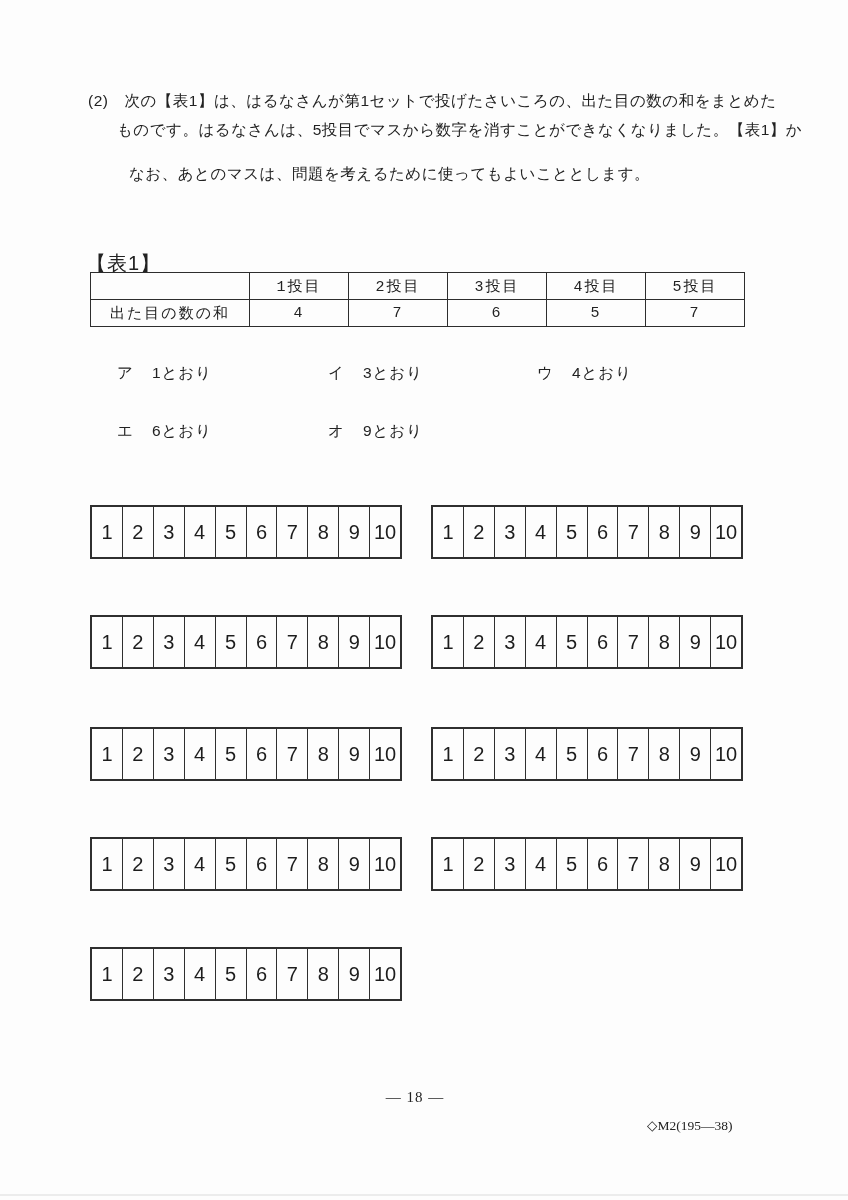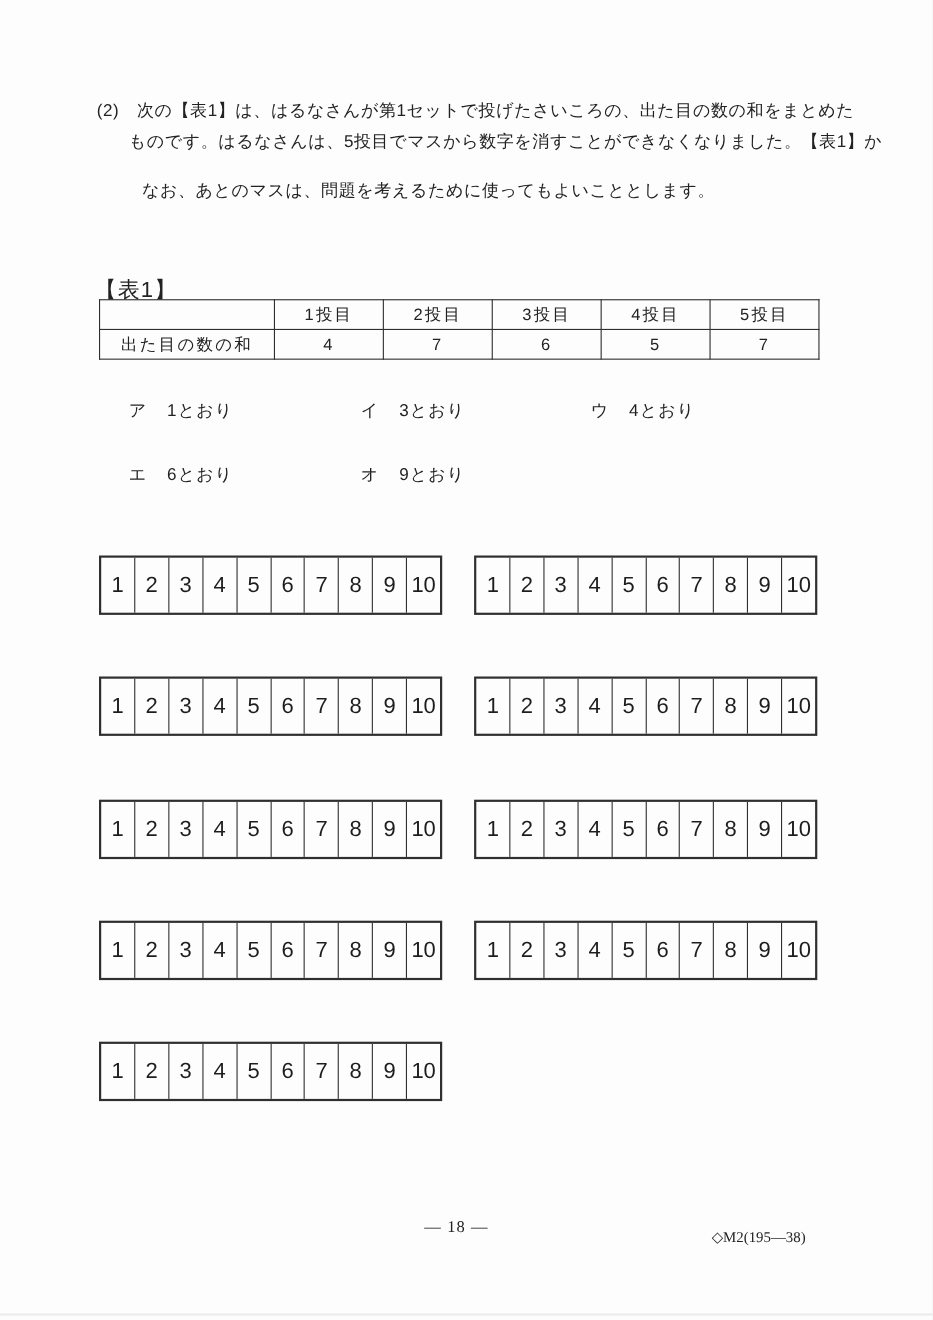--- a/index.html
+++ b/index.html
@@ -41,20 +41,21 @@
     letter-spacing: 1px;
   }
   table.sum-table {
     position: absolute;
     top: 272px;
     left: 90px;
     width: 650px;
     border-collapse: collapse;
     table-layout: fixed;
     font-size: 15px;
+    font-family: Liberation Mono, monospace;
   }
   table.sum-table td, table.sum-table th {
     border: 1.6px solid #2d2d2d;
     height: 26px;
     text-align: center;
     vertical-align: middle;
     font-weight: normal;
     padding: 0;
     letter-spacing: 2px;
   }
@@ -106,21 +107,20 @@
   
   .footer-page {
     position: absolute;
     top: 1089px;
     left: 330px;
     width: 170px;
     text-align: center;
     font-family: "Liberation Serif", "DejaVu Serif", serif;
     font-size: 15px;
     letter-spacing: 1px;
-    margin-top: 19px;
   }
   .footer-code {
     position: absolute;
     top: 1117px;
     left: 647px;
     font-family: "Liberation Serif", "DejaVu Serif", serif;
     font-size: 13.5px;
   }
 
   .scan-edge {

